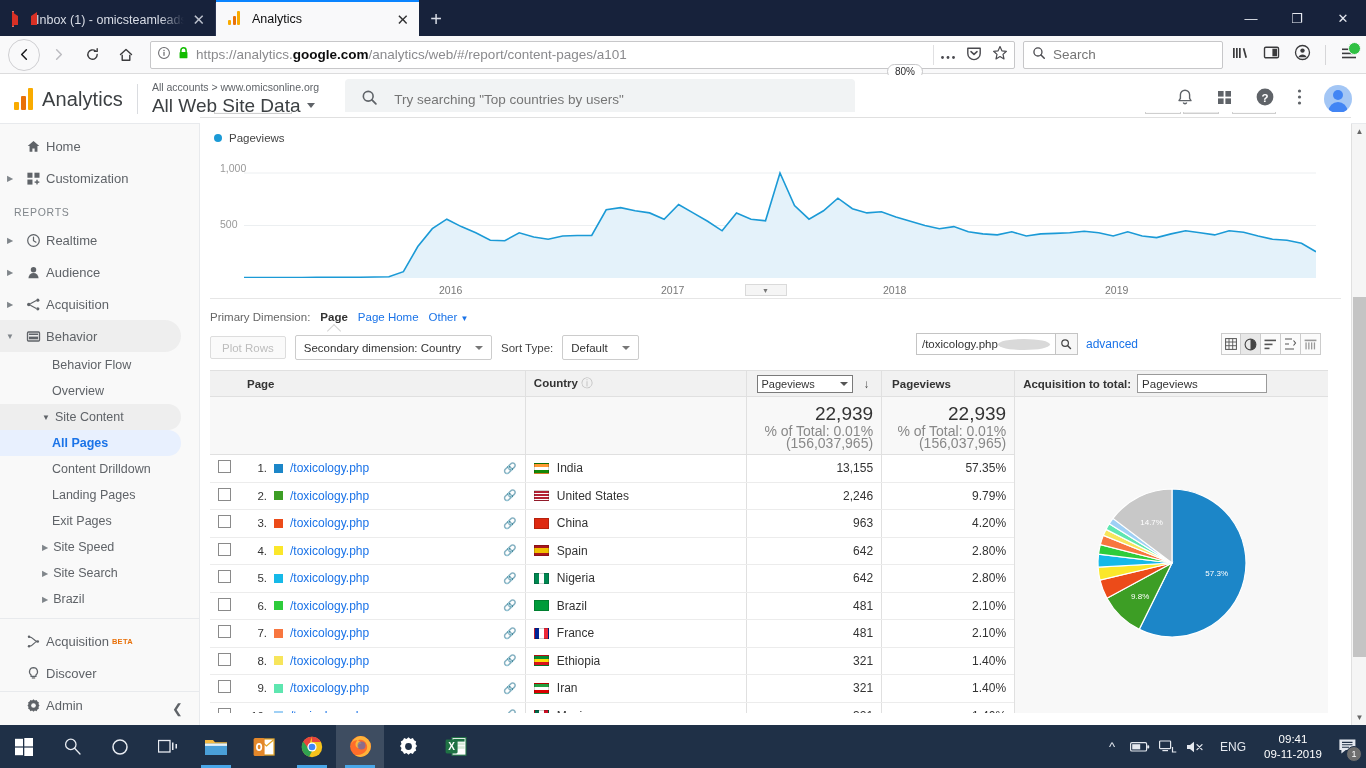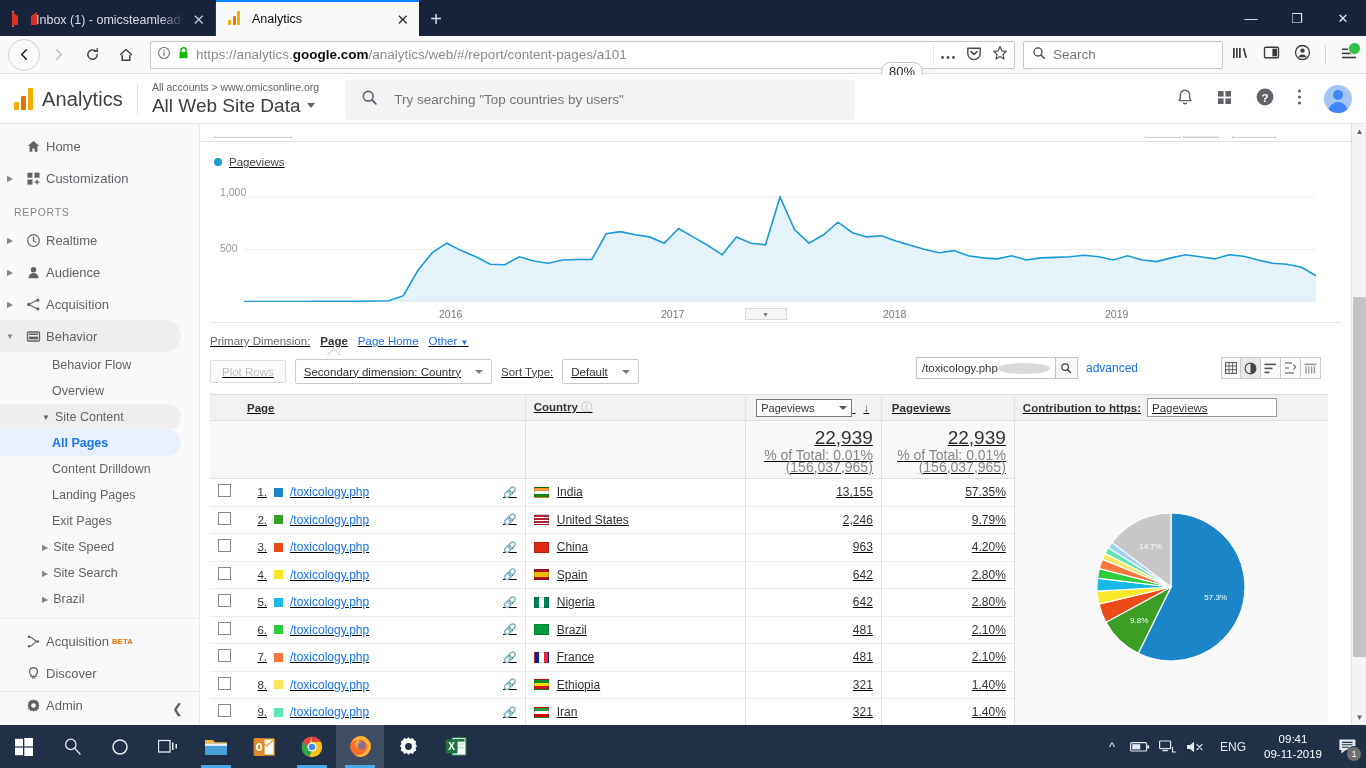--- a/index.html
+++ b/index.html
@@ -77,21 +77,21 @@
     border: 1px solid #c7c7c9; border-radius: 2px; display: flex;
     align-items: center; padding: 0 6px; gap: 6px; min-width: 0;
   }
   .url-text {
     flex: 1; font-size: 13.5px; color: #8a8a8d; white-space: nowrap;
     overflow: hidden; min-width: 0;
   }
   .url-text b { color: #0c0c0d; font-weight: 700; }
   .url-text .scheme { color:#8a8a8d; }
   .zoom-pill {
-    border: 1px solid #c7c7c9; border-radius: 11px; font-size: 13px;
+    border: 1px solid #c7c7c9; border-radius: 11px; font-size: 10px;
     padding: 1px 7px; color: #2b2b2d; background:#fff;margin-top:33px;
   }
   .url-icons { display: flex; align-items: center; gap: 10px; padding-left:6px;
     border-left:1px solid #e0e0e2; margin-left:4px; color:#4a4a4f; }
   .searchbar {
     width: 200px; height: 28px; background: #fff; border: 1px solid #c7c7c9;
     border-radius: 2px; display: flex; align-items: center; padding: 0 8px;
     gap: 7px; margin-right: 6px;
   }
   .searchbar input {
@@ -176,22 +176,22 @@
   .sub-item.collapsible .arw2 { margin-right:5px; font-size:8px; color:#80868b;}
   .side-sep { height:1px; background:#e8eaed; margin: 6px 0; }
   .beta-tag { font-size:7.5px; color:#e8710a; font-weight:700; vertical-align:super;
     margin-left:3px; letter-spacing:.3px;}
   .collapse-row { position:absolute; bottom:0; left:0; width:199px; height:34px;
     border-top:1px solid #e8eaed; display:flex; align-items:center;
     justify-content:flex-end; padding-right:16px; color:#5f6368; font-size:13px;}
 
   
   .content {
-    position: absolute; top: 136px; left: 200px; width: 1151px; height: 601px;
-    background: #fff; overflow: hidden; text-decoration: underline;
+    position: absolute; top: 112px; left: 200px; width: 1151px; height: 601px;
+    background: #fff; overflow: hidden;
   }
   .top-strip { height: 6px; position:relative; border-bottom:1px solid #e0e0e0;}
   .stub-box { position:absolute; border:1px solid #cfcfcf; background:#fafafa; height:10px; top:-8px;}
 
   
   .chart-wrap { position: relative; padding: 14px 34px 0 14px; }
   .legend { display:flex; align-items:center; gap:7px; font-size:11.5px; color:#444; }
   .legend .dot { width:8px;height:8px;border-radius:50%;background:#1b9ad6; }
   .chart-area { position: relative; height: 126px; margin-top: 8px; }
   .chart-area svg { display:block; }
@@ -802,21 +802,21 @@
         <th class="col-pv1 vsep" style="text-align:left !important;padding-left:10px">
           <span class="hdr-sel">
             <span>Pageviews</span>
             <span class="cd2"></span>
           </span>
           <span style="margin-left:8px;color:#444;font-weight:400">↓</span>
         </th>
         <th class="col-pv2 vsep" style="text-align:left !important;padding-left:10px">Pageviews</th>
         <th class="col-pie vsep">
           <span class="contrib">
-            <span>Contribution to https:</span>
+            <span>Acquisition to total:</span>
             <span class="contrib-sel">
               <span>Pageviews</span>
               <span class="cd2"></span>
             </span>
           </span>
         </th>
       </tr>
     </thead>
     <tbody id="tbody">
         <tr class="sumrow">

